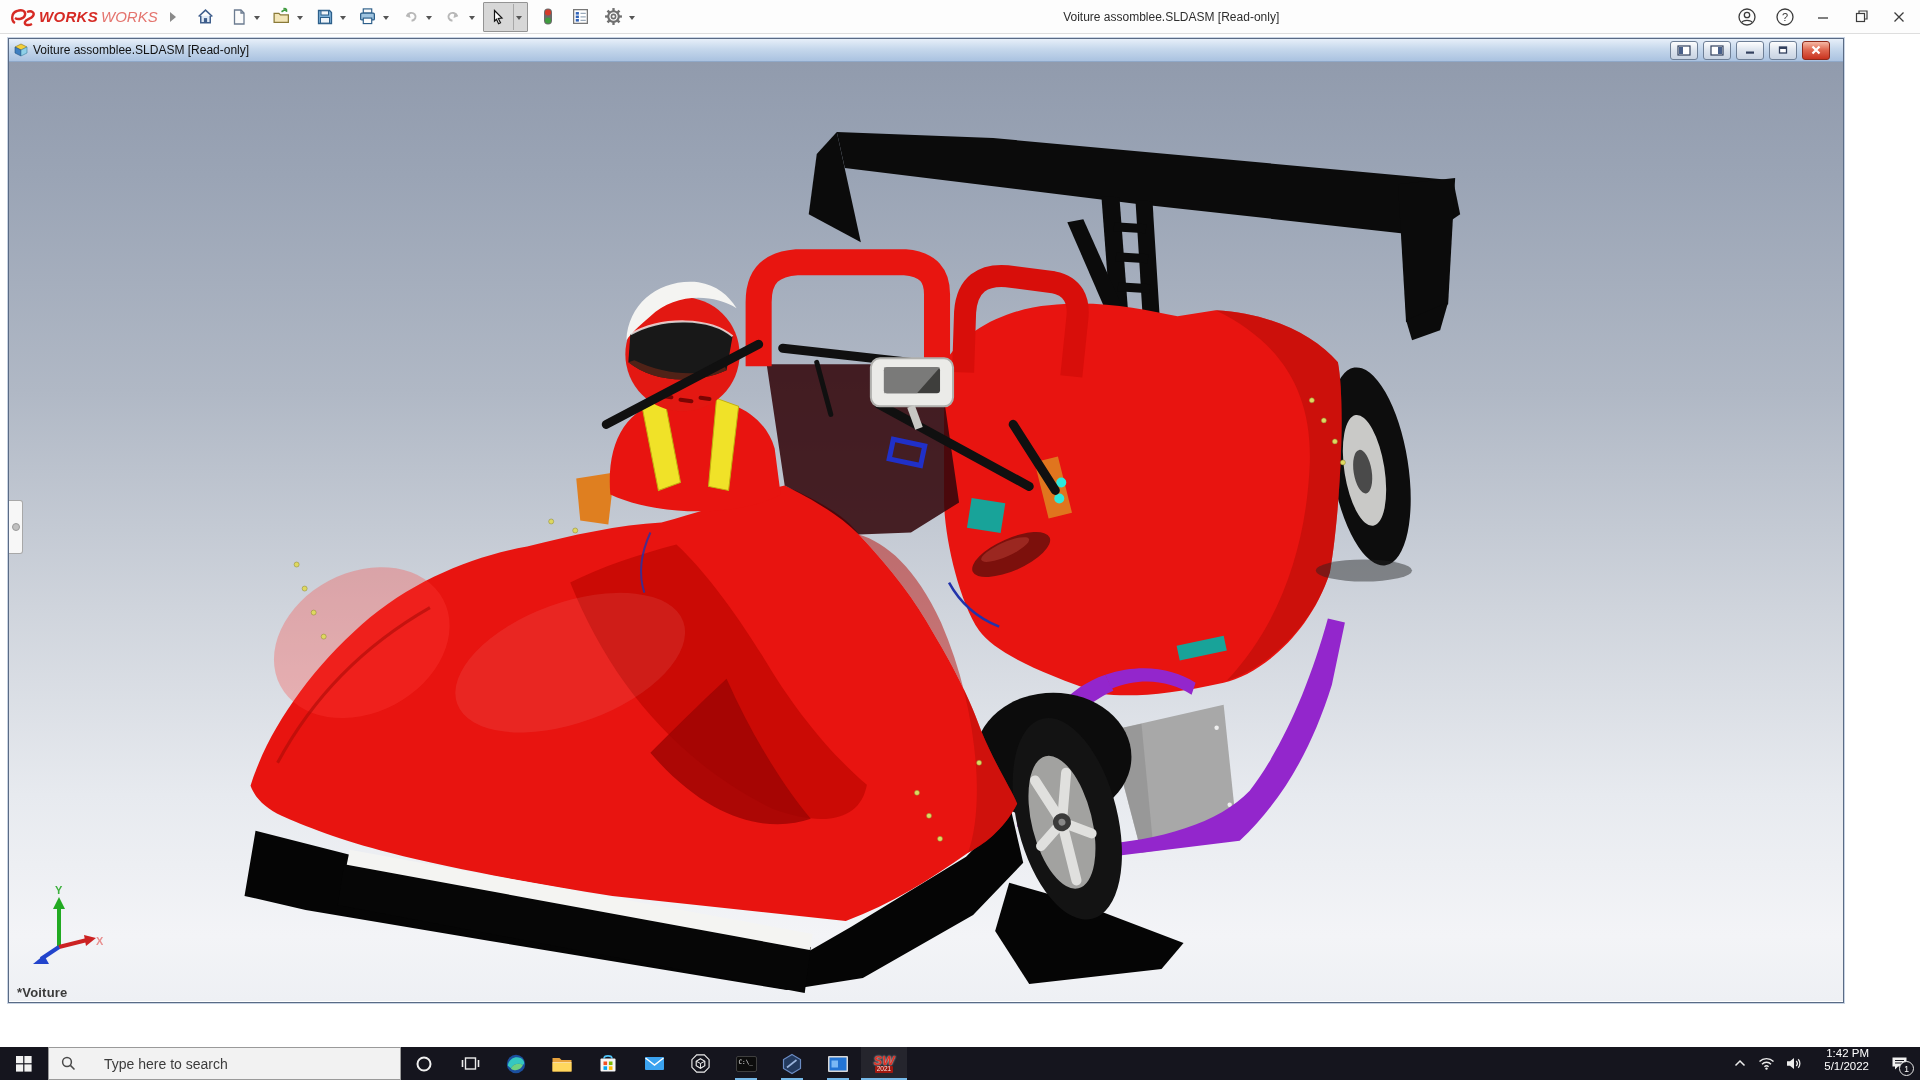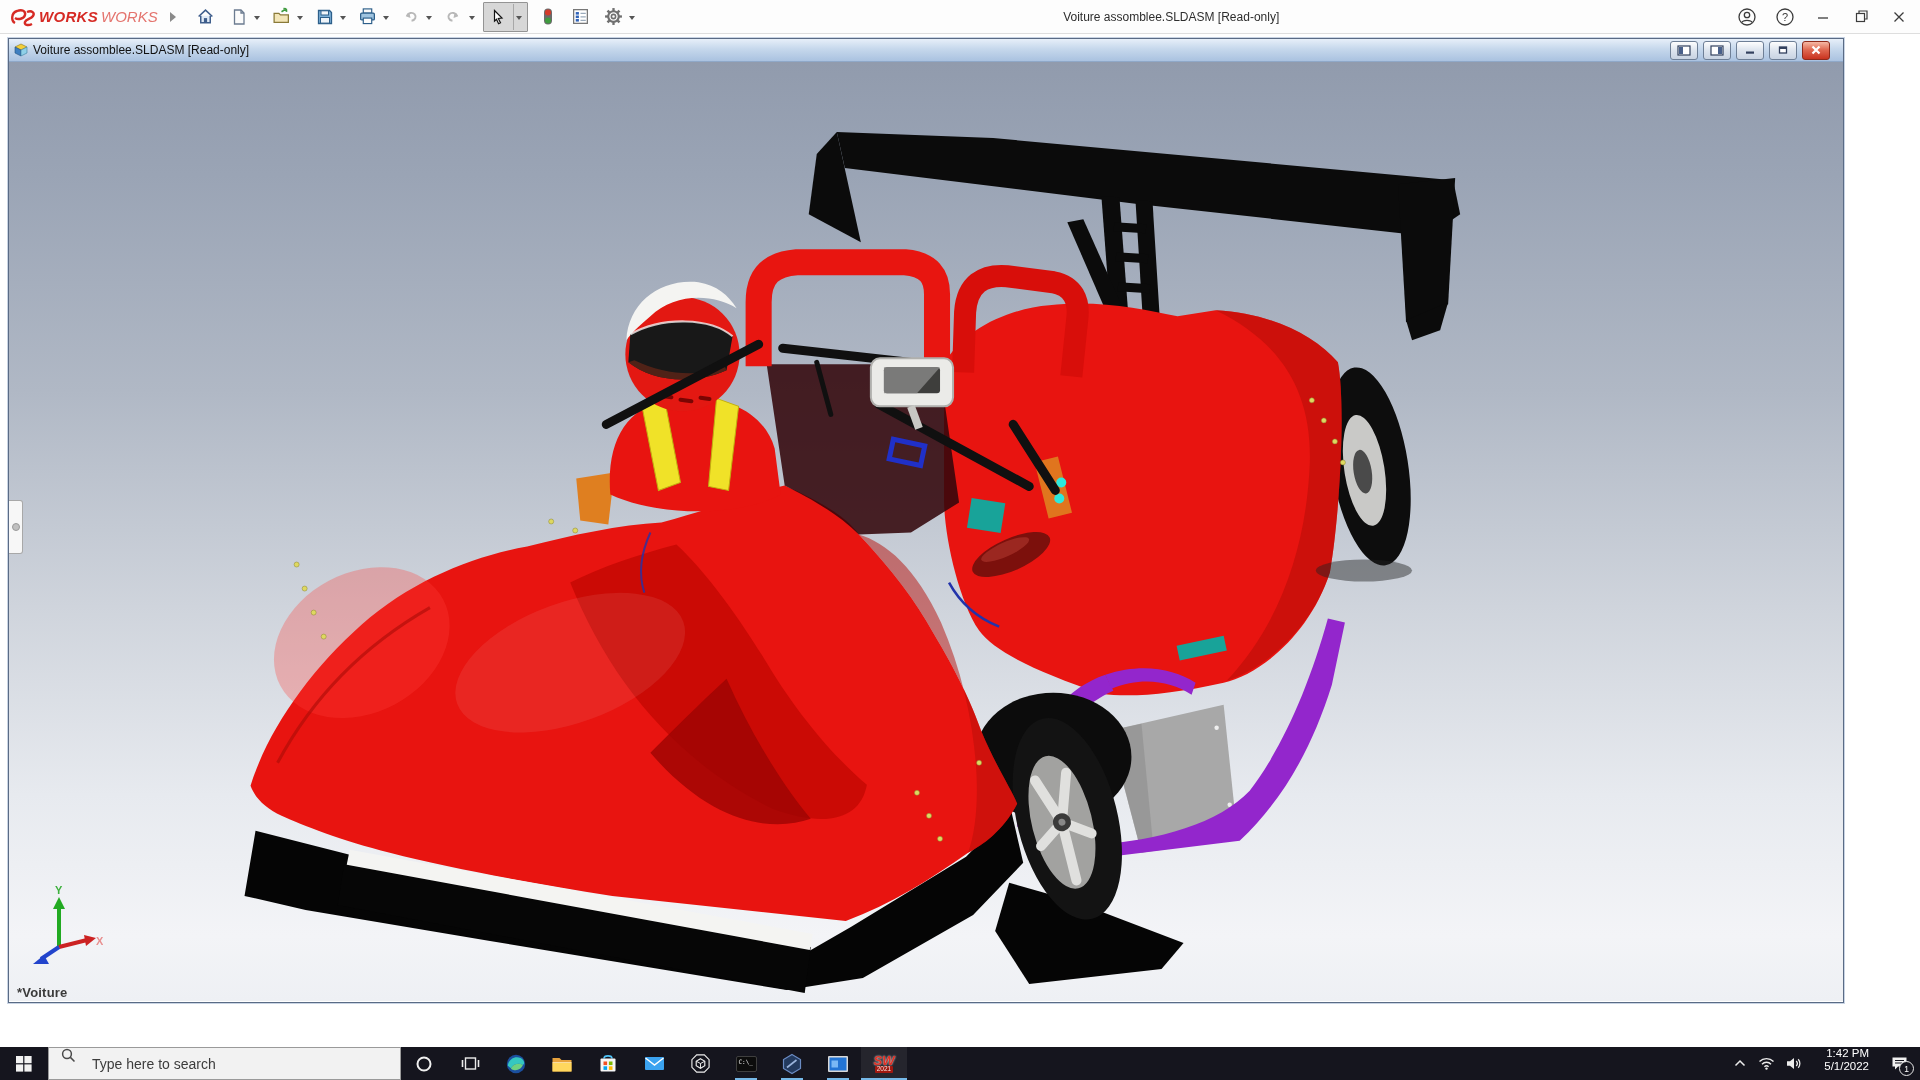--- a/index.html
+++ b/index.html
@@ -52,21 +52,21 @@
   .f-wing{fill:var(--wing-black,#0b0b0b);} .f-gray{fill:var(--panel-gray,#a8a8a8);}
   .f-purple{fill:var(--accent-purple,#9326cc);} .f-teal{fill:var(--accent-teal,#18a399);}
   .f-orange{fill:var(--accent-orange,#df7f20);} .f-yellow{fill:var(--harness-yellow,#f0e228);}
   .f-white{fill:#f4f4f2;}
 
   
   .taskbar{position:absolute;left:0;bottom:0;width:1920px;height:33px;background:var(--taskbar-bg,#15151e);
     display:flex;align-items:stretch;}
   .tk-btn{width:46px;display:flex;align-items:center;justify-content:center;position:relative;}
   .tk-start{width:48px;}
-  .tk-search{width:353px;background:#f2f2f2;display:flex;padding-left:12px;gap:14px;border:1px solid #9a9a9a;box-sizing:border-box;}
+  .tk-search{width:353px;background:#f2f2f2;display:flex;align-items:center;padding-left:12px;gap:26px;border:1px solid #9a9a9a;box-sizing:border-box;}
   .tk-search input{border:none;background:transparent;outline:none;font-size:14px;color:#222;width:280px;font-family:"Liberation Sans",sans-serif;}
   .tk-search input::placeholder{color:#3c3c3c;opacity:1;}
   .ind{position:absolute;bottom:0;left:50%;transform:translateX(-50%);width:22px;height:2.5px;background:var(--taskbar-indicator,#76b9e8);}
   .tk-btn.active{background:rgba(255,255,255,.07);}
   .tk-btn.active .ind{width:100%;}
   .tray{margin-left:auto;display:flex;}
   .tray-ico{width:27px;height:33px;display:flex;align-items:center;justify-content:center;}
   .clock{font-size:11.5px;color:#fff;text-align:right;line-height:13px;margin:0 9px 0 6px;min-width:56px;}
   .notif{width:42px;height:33px;display:flex;align-items:center;justify-content:center;position:relative;}
   .badge{position:absolute;right:6px;bottom:4px;width:13px;height:13px;border-radius:50%;

